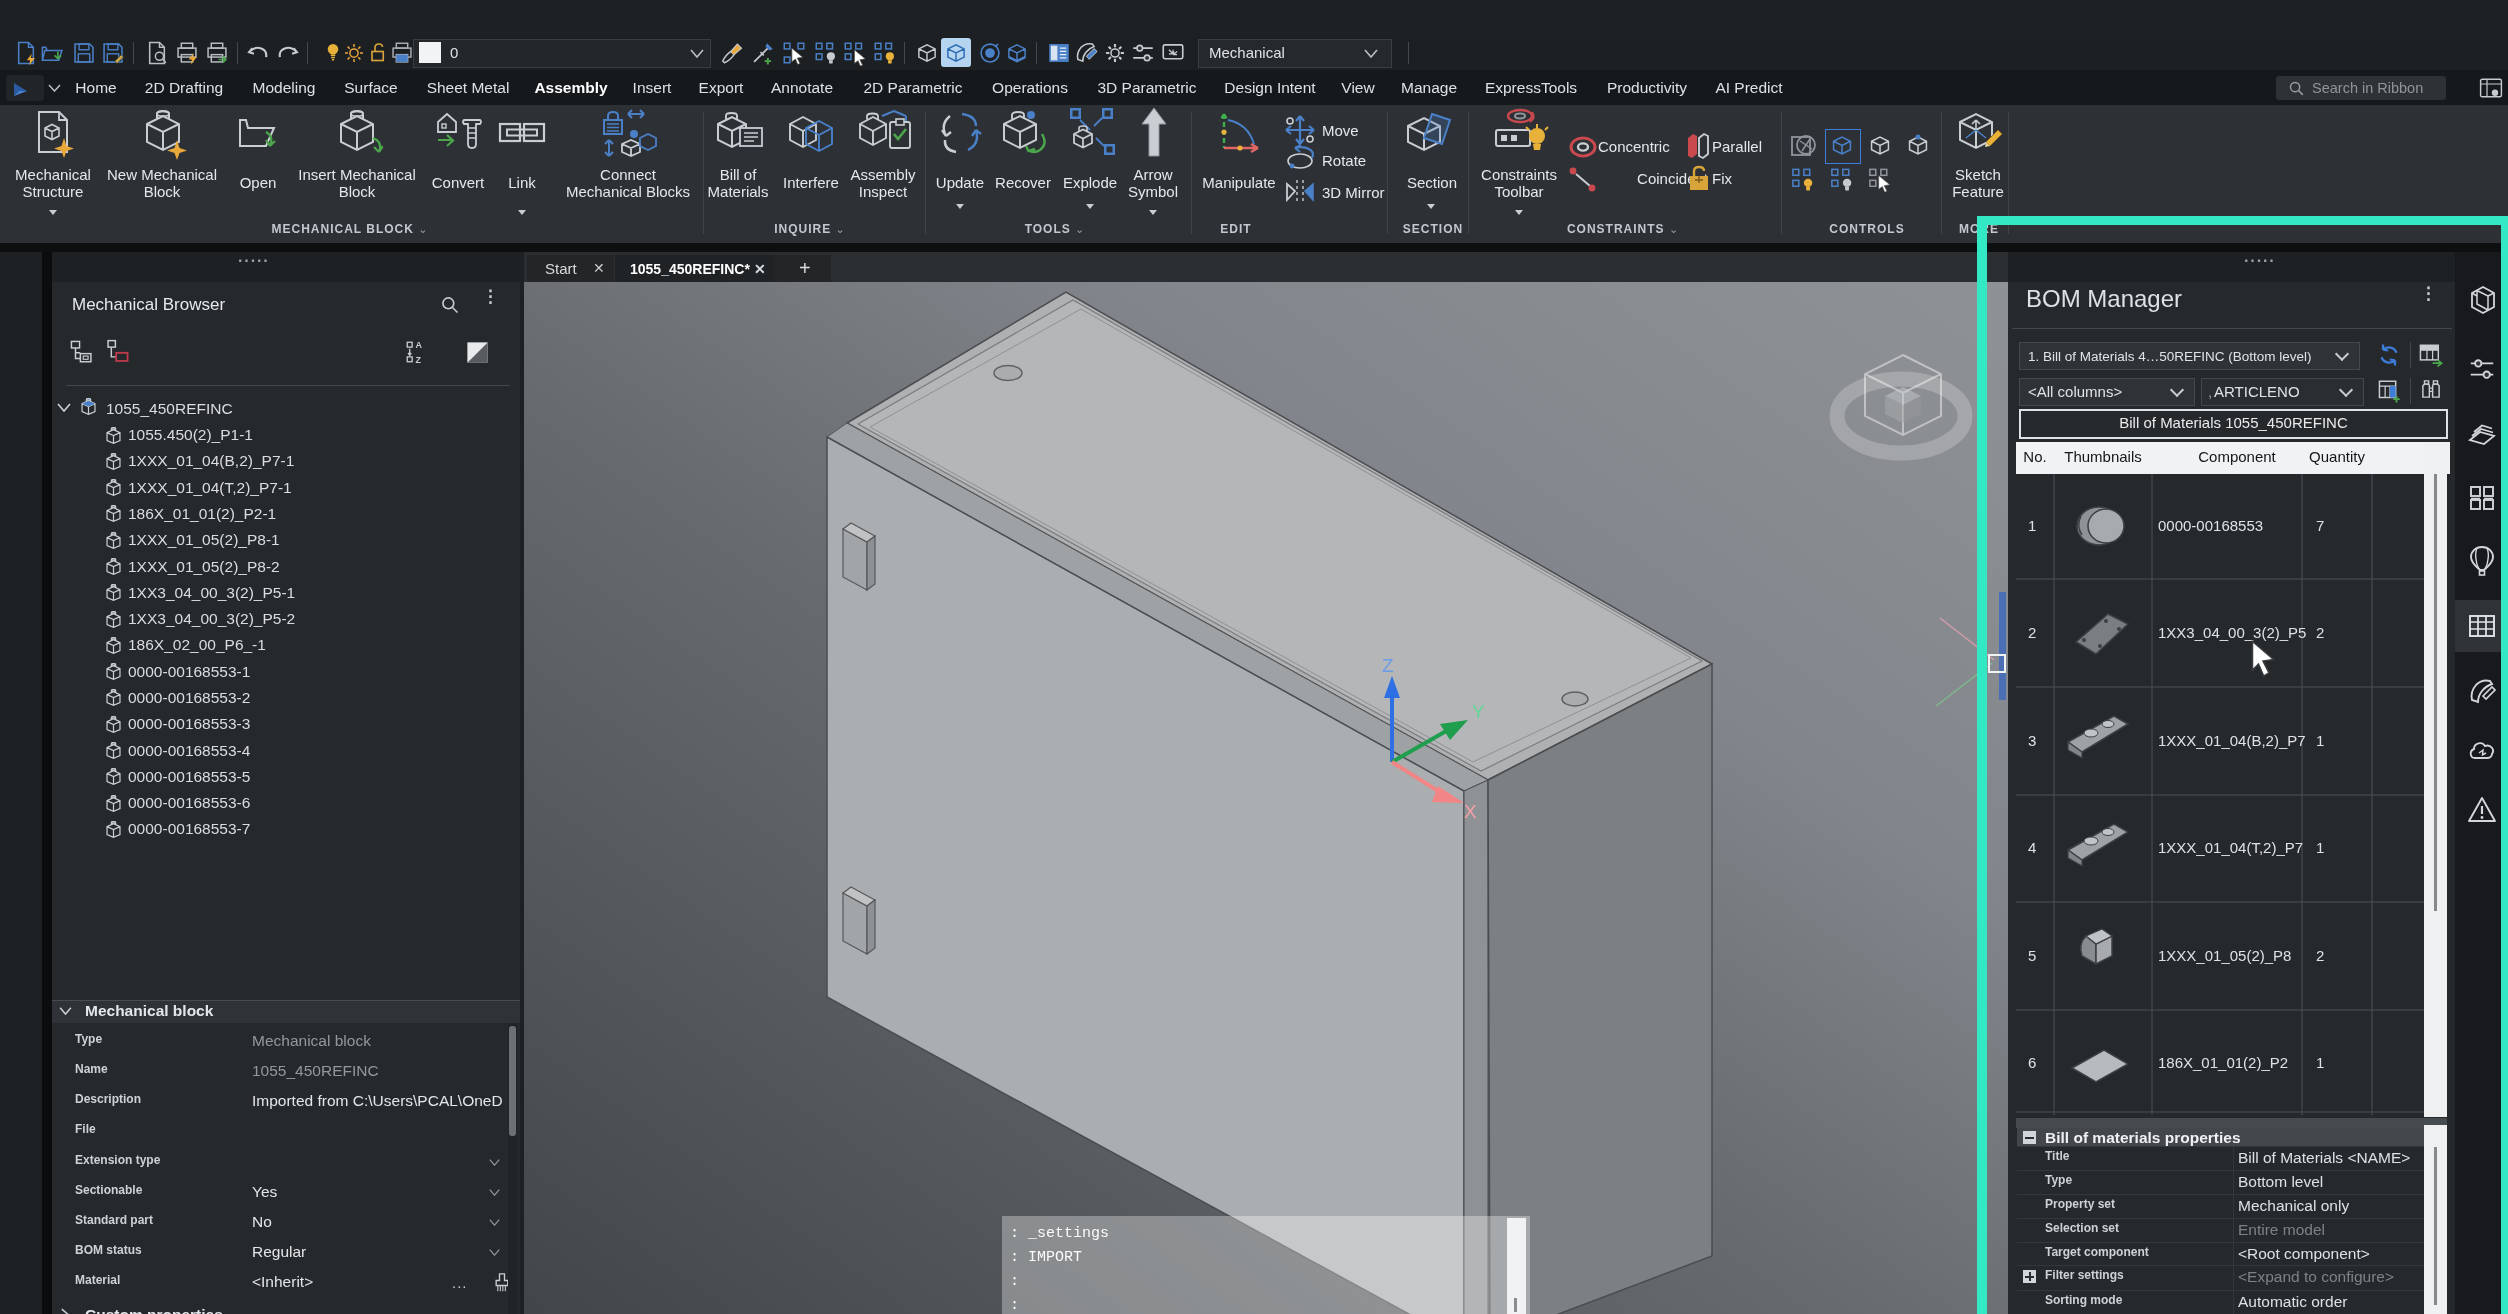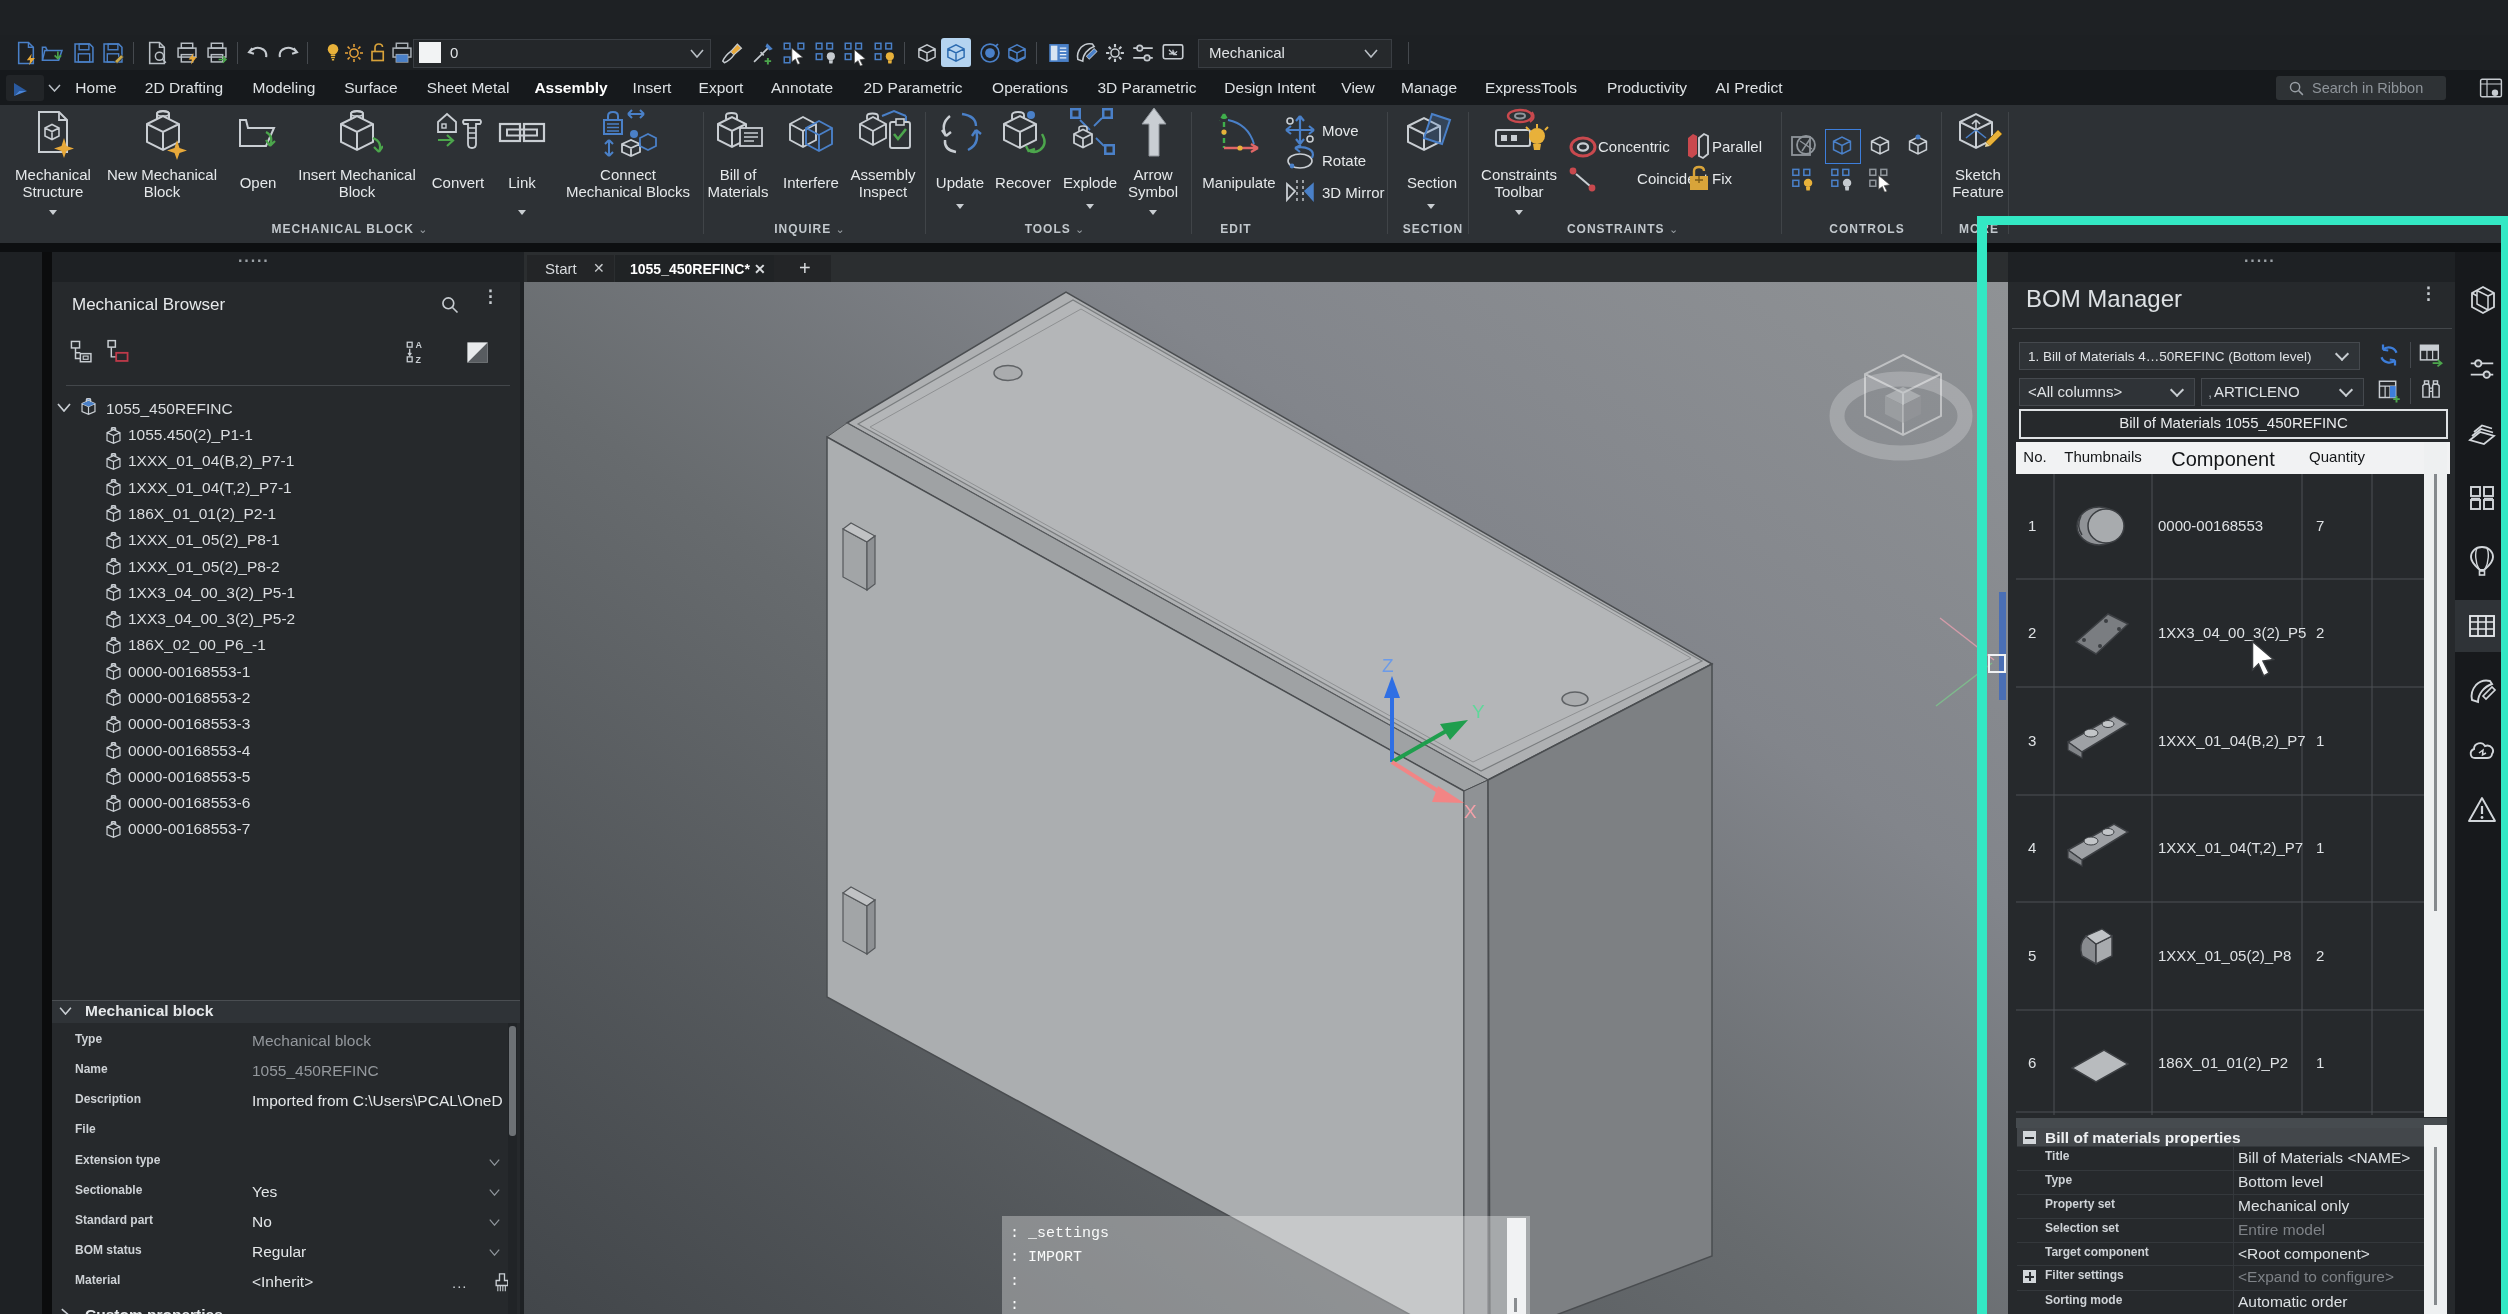--- a/index.html
+++ b/index.html
@@ -890,21 +890,21 @@
   <div class="abs" style="left:402px;top:96px;width:1px;height:26px;background:#45494e"></div>
   <svg class="icon" style="left:410px;top:94px" width="26" height="26" viewBox="0 0 32 32">
         <use href="#i-binoc" style="color:#c9ced3"></use>
       </svg>
   <div class="abs" style="left:11px;top:127px;width:425px;height:26px;border:2px solid #dfe2e5;background:#26292c"></div>
   <div class="abs" style="left:11px;top:132px;width:429px;text-align:center;color:#e8eaec;font-size:15px">Bill of Materials 1055_450REFINC</div>
 
   <div class="abs" style="left:8px;top:160px;width:434px;height:32px;background:#f1f2f3"></div>
   <div class="abs" style="left:8px;top:166px;width:38px;text-align:center;color:#141618;font-size:15px">No.</div>
   <div class="abs" style="left:46px;top:166px;width:98px;text-align:center;color:#141618;font-size:15px">Thumbnails</div>
-  <div class="abs" style="left:140px;top:166px;width:150px;text-align:center;color:#141618;font-size:20px">Component</div>
+  <div class="abs" style="left:154px;top:166px;width:150px;text-align:center;color:#141618;font-size:15px">Component</div>
   <div class="abs" style="left:294px;top:166px;width:70px;text-align:center;color:#141618;font-size:15px">Quantity</div>
   <svg class="icon" style="left:8px;top:192px" width="408" height="641" viewBox="0 0 408 641">
     <g stroke="#4c5055" stroke-width="1">
       <line x1="38" y1="0" x2="38" y2="641"></line>
           <line x1="136" y1="0" x2="136" y2="641"></line>
           <line x1="286" y1="0" x2="286" y2="641"></line>
           <line x1="356" y1="0" x2="356" y2="641"></line>
       <line x1="0" y1="105" x2="408" y2="105"></line>
           <line x1="0" y1="213" x2="408" y2="213"></line>
           <line x1="0" y1="321" x2="408" y2="321"></line>

